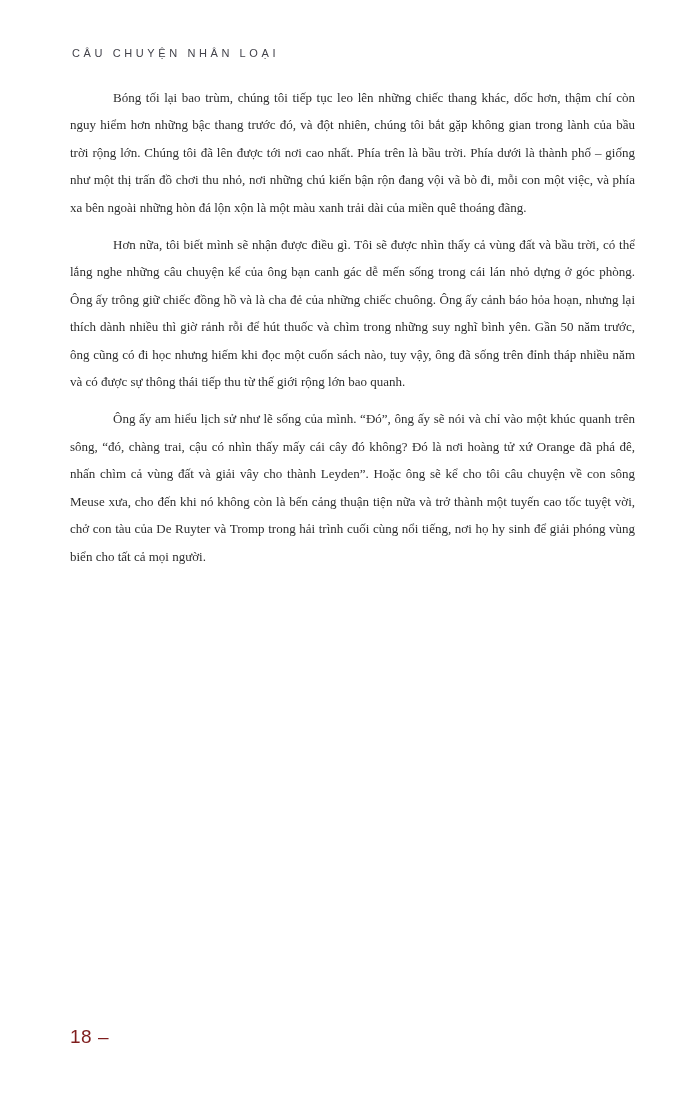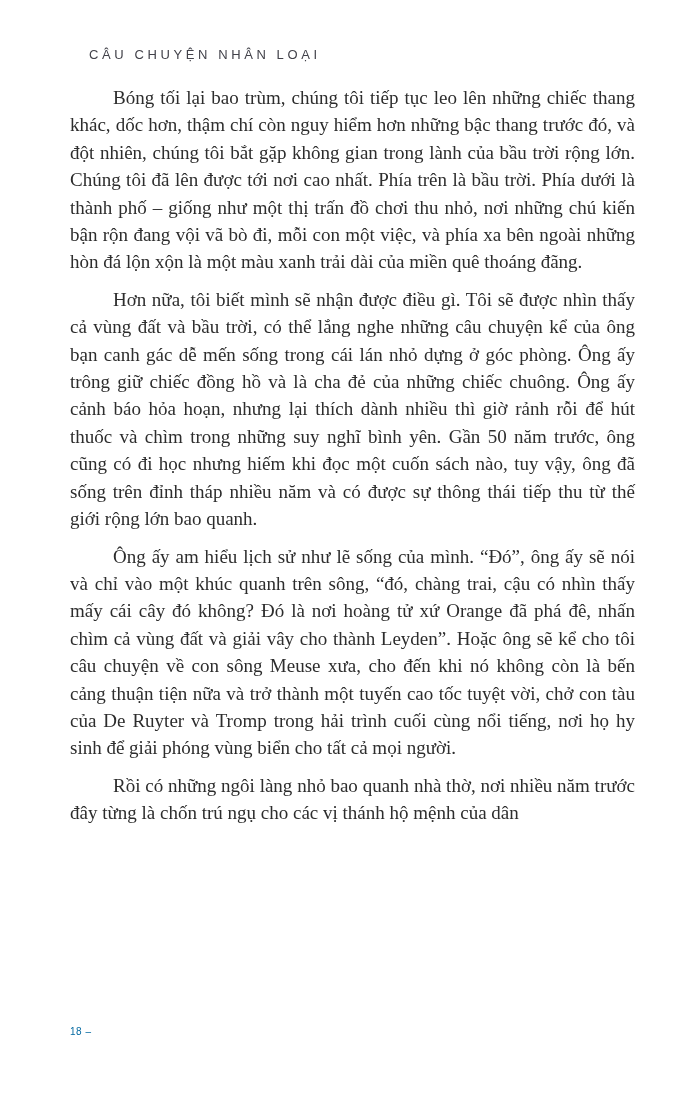--- a/index.html
+++ b/index.html
@@ -11,59 +11,58 @@
     position: relative;
     width: 700px;
     height: 1120px;
     background: #ffffff;
     overflow: hidden;
     font-family: "Liberation Serif", "DejaVu Serif", serif;
   }
   .running-header {
     position: absolute;
     top: 47px;
-    left: 89px;
+    left: 72px;
     font-family: "Liberation Sans", "DejaVu Sans", sans-serif;
-    font-size: 13px;
+    font-size: 11px;
     font-weight: 500;
     letter-spacing: 3.6px;
     color: #42424a;
   }
   .page-body {
     position: absolute;
     top: 84px;
     left: 70px;
     width: 565px;
     color: #2d2d2d;
-    font-size: 19px;
+    font-size: 13px;
     line-height: 27.4px;
     text-align: justify;
     text-justify: inter-word;
   }
   .page-body p.para {
     margin: 0 0 10px 0;
     text-indent: 43px;
   }
   .page-footer {
     position: absolute;
     top: 1026px;
     left: 70px;
     font-family: "Liberation Sans", "DejaVu Sans", sans-serif;
-    font-size: 10px;
-    color: #0369a1;
+    font-size: 19px;
+    color: #7f1d1d;
     letter-spacing: 0.5px;
   }
 </style>
 </head>
 <body>
 
 <div class="page">
   <div class="running-header">CÂU CHUYỆN NHÂN LOẠI</div>
 
   <div class="page-body">
       <p class="para">Bóng tối lại bao trùm, chúng tôi tiếp tục leo lên những chiếc thang khác, dốc hơn, thậm chí còn nguy hiểm hơn những bậc thang trước đó, và đột nhiên, chúng tôi bắt gặp không gian trong lành của bầu trời rộng lớn. Chúng tôi đã lên được tới nơi cao nhất. Phía trên là bầu trời. Phía dưới là thành phố – giống như một thị trấn đồ chơi thu nhỏ, nơi những chú kiến bận rộn đang vội vã bò đi, mỗi con một việc, và phía xa bên ngoài những hòn đá lộn xộn là một màu xanh trải dài của miền quê thoáng đãng.</p>
       <p class="para">Hơn nữa, tôi biết mình sẽ nhận được điều gì. Tôi sẽ được nhìn thấy cả vùng đất và bầu trời, có thể lắng nghe những câu chuyện kể của ông bạn canh gác dễ mến sống trong cái lán nhỏ dựng ở góc phòng. Ông ấy trông giữ chiếc đồng hồ và là cha đẻ của những chiếc chuông. Ông ấy cảnh báo hỏa hoạn, nhưng lại thích dành nhiều thì giờ rảnh rỗi để hút thuốc và chìm trong những suy nghĩ bình yên. Gần 50 năm trước, ông cũng có đi học nhưng hiếm khi đọc một cuốn sách nào, tuy vậy, ông đã sống trên đỉnh tháp nhiều năm và có được sự thông thái tiếp thu từ thế giới rộng lớn bao quanh.</p>
       <p class="para">Ông ấy am hiểu lịch sử như lẽ sống của mình. “Đó”, ông ấy sẽ nói và chỉ vào một khúc quanh trên sông, “đó, chàng trai, cậu có nhìn thấy mấy cái cây đó không? Đó là nơi hoàng tử xứ Orange đã phá đê, nhấn chìm cả vùng đất và giải vây cho thành Leyden”. Hoặc ông sẽ kể cho tôi câu chuyện về con sông Meuse xưa, cho đến khi nó không còn là bến cảng thuận tiện nữa và trở thành một tuyến cao tốc tuyệt vời, chở con tàu của De Ruyter và Tromp trong hải trình cuối cùng nổi tiếng, nơi họ hy sinh để giải phóng vùng biển cho tất cả mọi người.</p>
-      <p class="para">Rồi có những ngôi làng nhỏ bao quanh nhà thờ, nơi nhiều năm trước đây từng là chốn trú ngụ cho các vị thánh hộ mệnh của dân</p>
     </div>
 
   <div class="page-footer">18 –</div>
 </div>
 
 </body></html>

